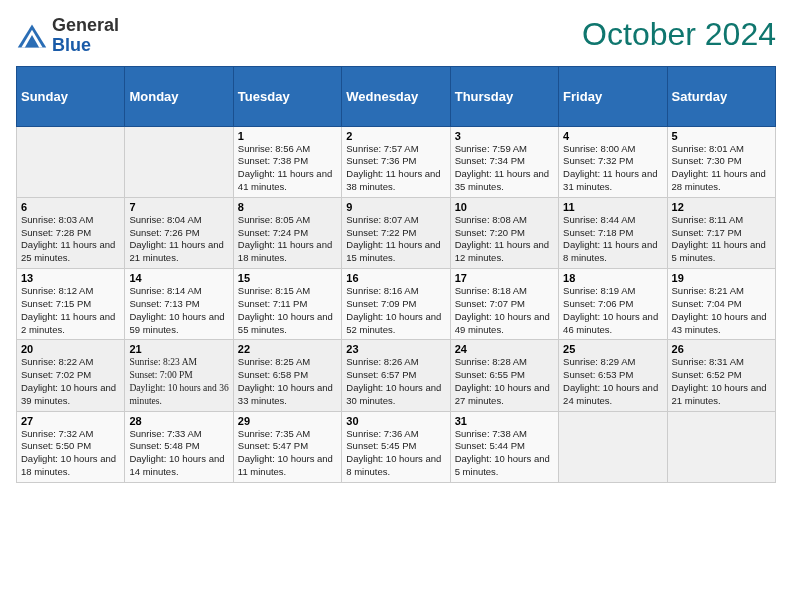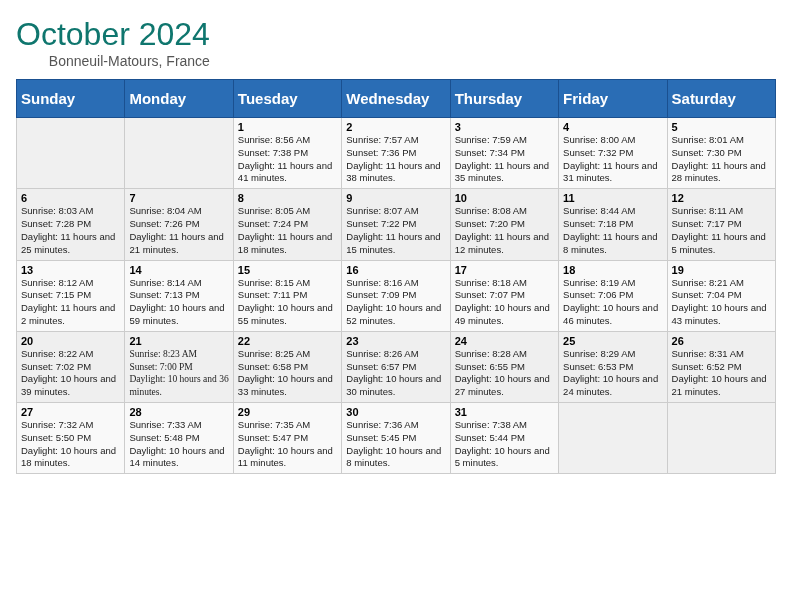--- a/index.html
+++ b/index.html
@@ -43,23 +43,23 @@
       color: #555;
     }
     .calendar {
       width: 100%;
       border-collapse: collapse;
       font-size: 10px;
     }
     .calendar thead th {
       background: #2a6db5;
       color: #fff;
-      padding: 10px 4px;
+      padding: 22px 4px;
       text-align: left;
-      font-size: 15px;
+      font-size: 13px;
       font-weight: bold;
       border: 1px solid #1a5090;
     }
     .calendar tbody td {
       border: 1px solid #ccc;
       vertical-align: top;
       padding: 3px 4px;
       width: 108px;
       min-height: 80px;
       background: #fff;
@@ -80,23 +80,33 @@
       font-size: 9.5px;
       color: #222;
       line-height: 1.35;
     }
     .empty { background: #f0f0f0 !important; }
   </style>
 </head>
 <body>
 
 <div class="header">
+  <div class="logo">
+    <svg class="logo-icon" viewBox="0 0 36 30" xmlns="http://www.w3.org/2000/svg">
+      <polygon points="18,2 34,28 2,28" fill="#2a6db5"></polygon>
+      <polygon points="18,8 30,28 6,28" fill="#fff"></polygon>
+      <polygon points="18,14 26,28 10,28" fill="#2a6db5"></polygon>
+    </svg>
+    <div class="logo-text">
+      <div class="logo-general">General</div>
+      <div class="logo-blue">Blue</div>
+    </div>
+  </div>
   <div class="title-block">
     <div class="month-title">October 2024</div>
-    <div class="location">Bonneuil-Matours, France</div>
   </div>
 </div>
 
 <table class="calendar">
   <thead>
     <tr>
     <th>Sunday</th>
         <th>Monday</th>
         <th>Tuesday</th>
         <th>Wednesday</th>

